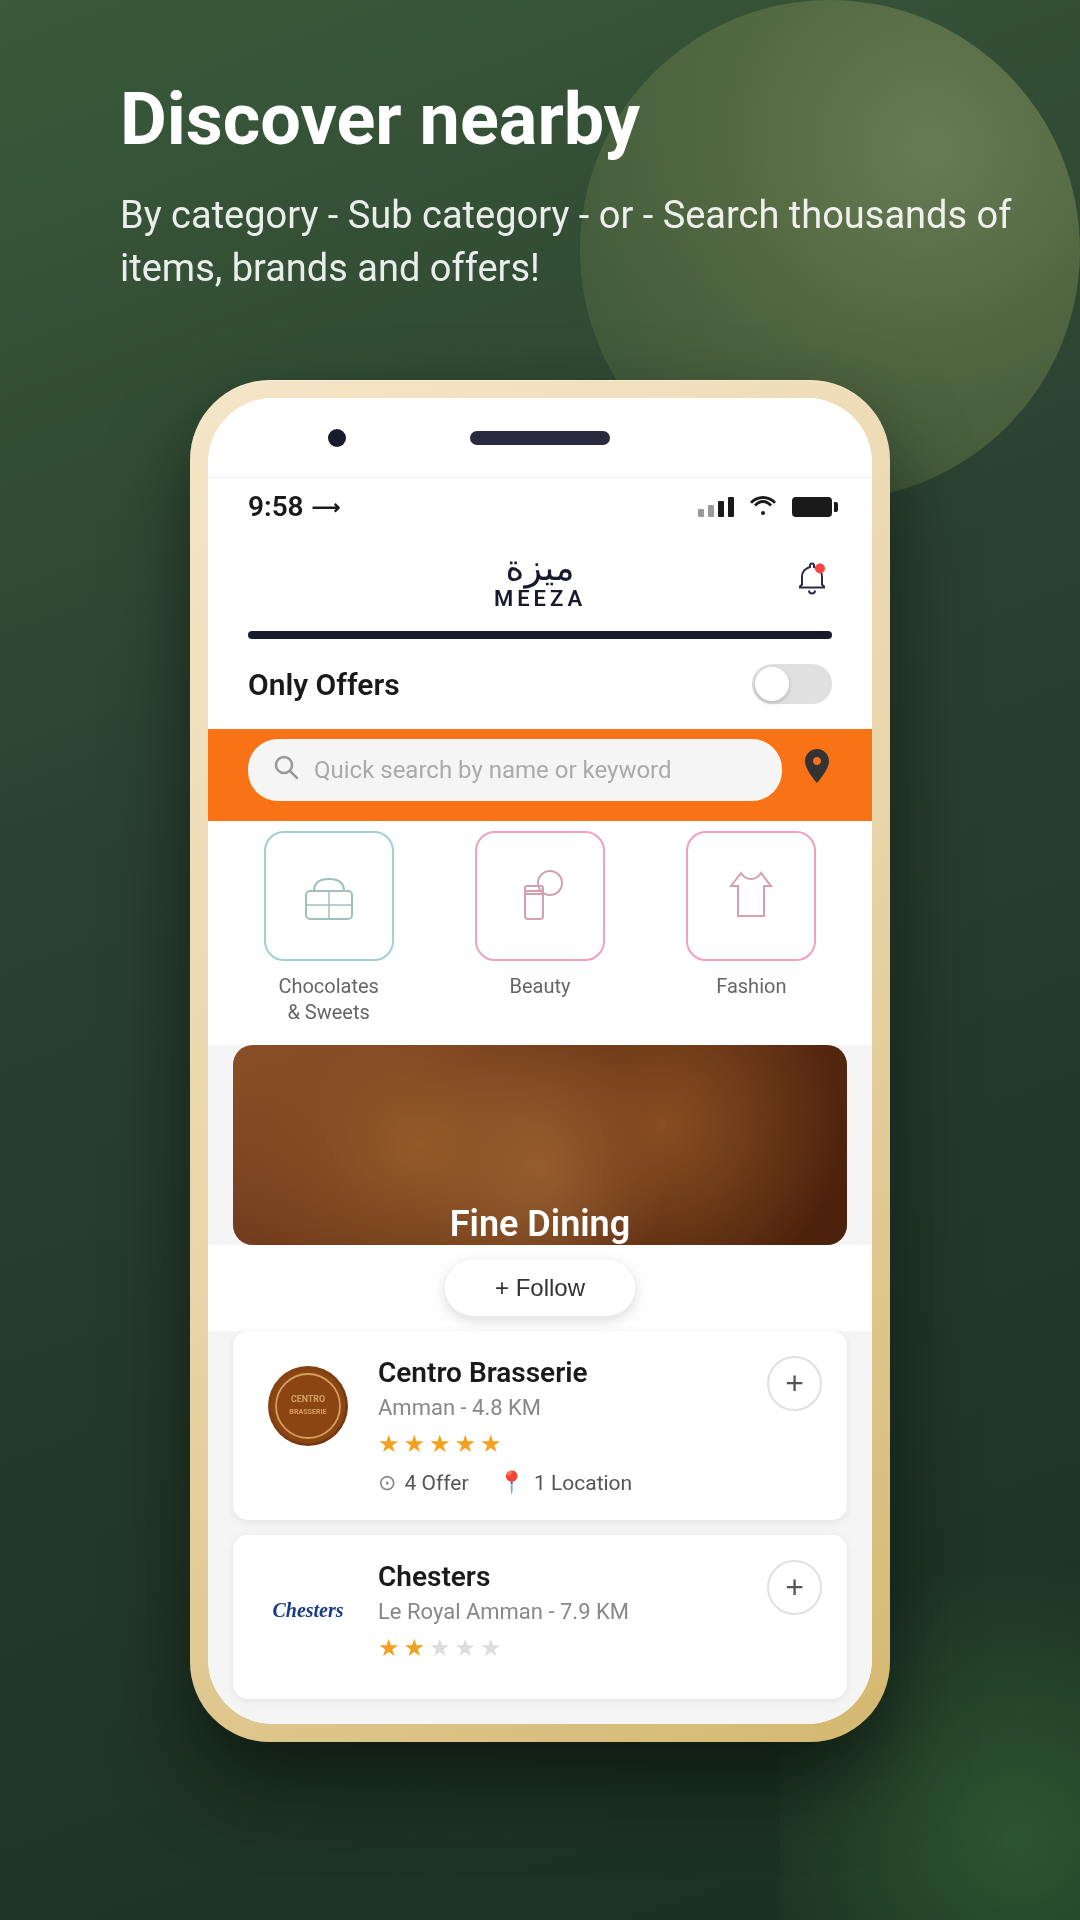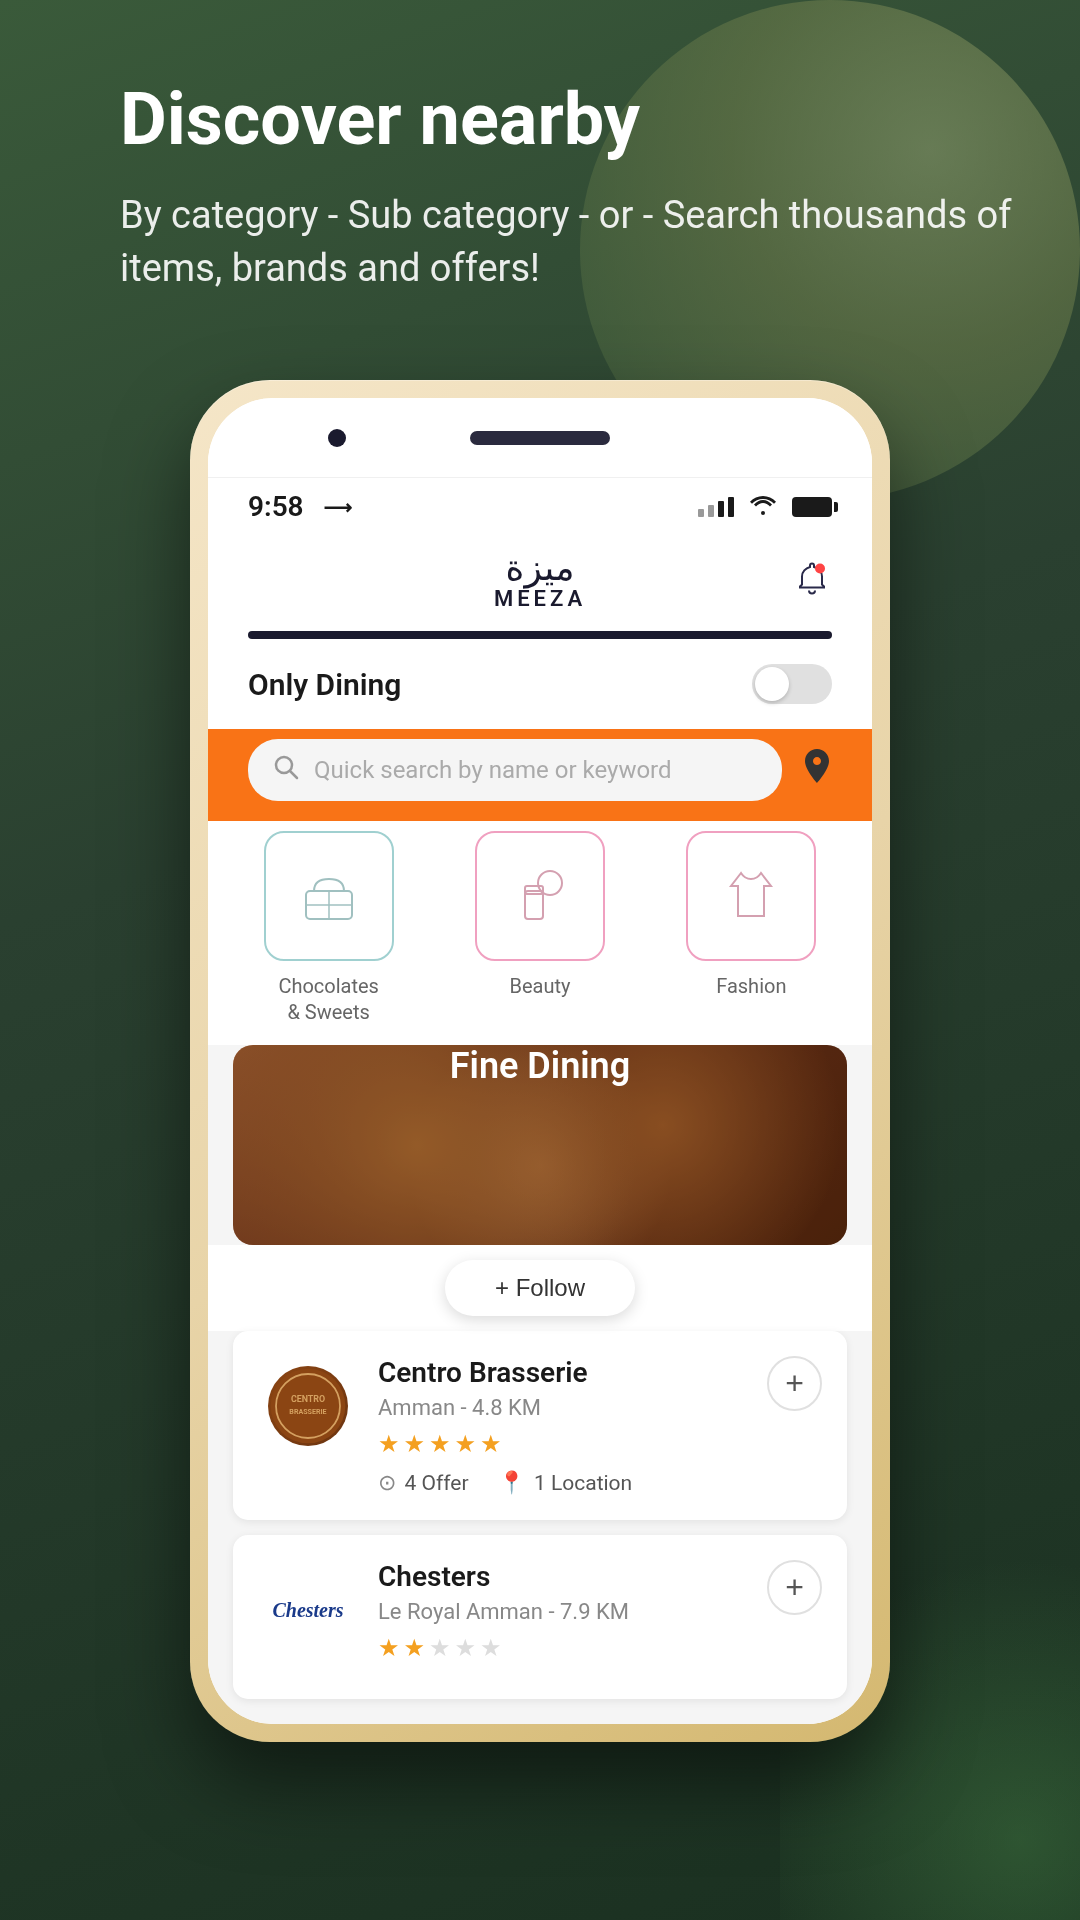--- a/index.html
+++ b/index.html
@@ -113,21 +113,21 @@
       align-items: center;
       justify-content: space-between;
     }
 
     .status-time {
       font-size: 28px;
       font-weight: 600;
       color: #1a1a1a;
       display: flex;
       align-items: center;
-      gap: 20px;
+      gap: 8px;
     }
 
     .status-location-icon {
       font-size: 20px;
       color: #1a1a1a;
     }
 
     .status-right {
       display: flex;
       align-items: center;
@@ -349,21 +349,21 @@
 
     
     .fine-dining-banner {
       margin: 0 25px;
       border-radius: 20px;
       overflow: hidden;
       height: 200px;
       background: linear-gradient(135deg, #c4703a 0%, #8a4020 40%, #6a3010 100%);
       position: relative;
       display: flex;
-      align-items: flex-start;
+      align-items: flex-end;
       justify-content: center;
     }
 
     .fine-dining-overlay {
       position: absolute;
       inset: 0;
       background: rgba(0,0,0,0.3);
     }
 
     .fine-dining-text {
@@ -584,21 +584,21 @@
             <circle cx="28" cy="10" r="5" fill="#ff4444"></circle>
           </svg>
         </div>
       </div>
 
       <div class="nav-indicator"></div>
 
       <div class="screen-content">
 
         <div class="only-offers-row">
-          <span class="only-offers-label">Only Dining</span>
+          <span class="only-offers-label">Only Offers</span>
           <div class="toggle-switch">
             <div class="toggle-knob"></div>
           </div>
         </div>
 
         <div class="search-bar">
           <div class="search-input-wrapper">
             <span class="search-icon-inner">
               <svg width="26" height="26" viewBox="0 0 26 26">
                 <circle cx="11" cy="11" r="8" fill="none" stroke="#999" stroke-width="2.5"></circle>

